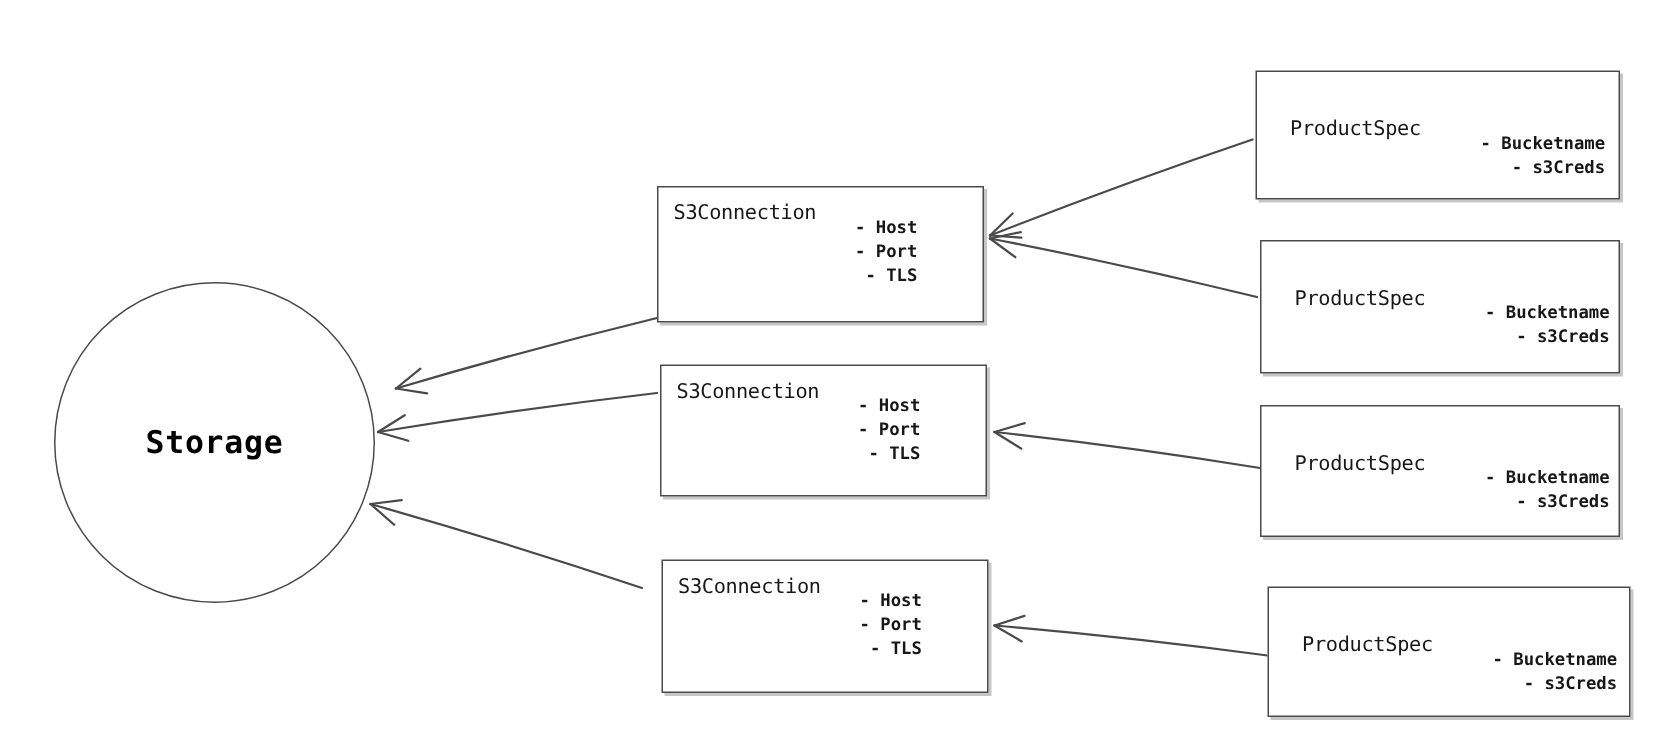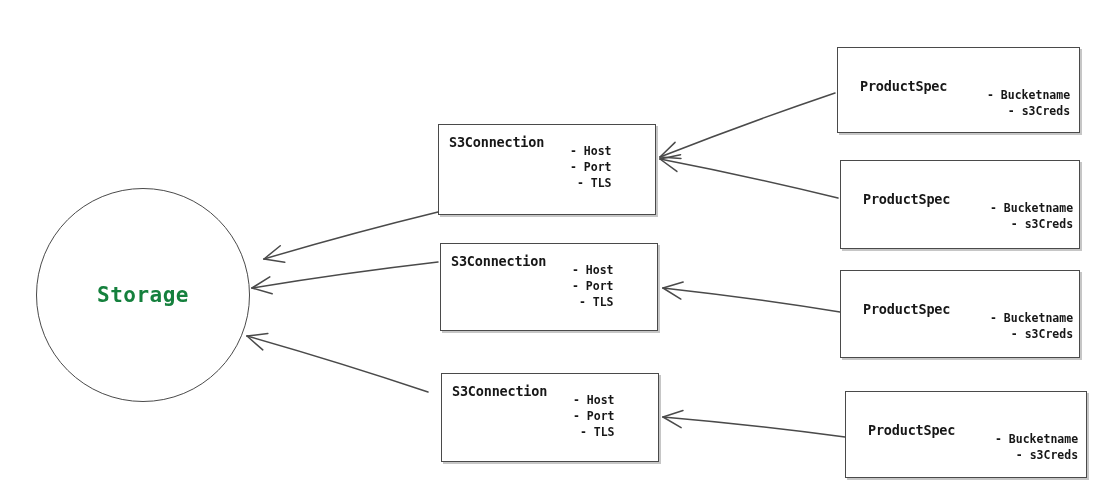--- a/index.html
+++ b/index.html
@@ -29,21 +29,21 @@
     position: absolute;
     box-sizing: border-box;
     border: 1.6px solid #4a4a4a;
     background: #ffffff;
     box-shadow: 2px 2px 0 rgba(120,120,120,0.42);
   }
   .node-title {
     position: absolute;
     font-family: "DejaVu Sans Mono", monospace;
     font-size: 13.5px;
-    font-weight: 700;
+    font-weight: 400;
     color: #171717;
     letter-spacing: -0.2px;
     white-space: nowrap;
   }
   .node-attrs {
     position: absolute;
     font-family: "DejaVu Sans Mono", monospace;
     font-size: 11.5px;
     font-weight: 700;
     color: #171717;
@@ -63,21 +63,21 @@
   }
   .circle-label {
     position: absolute;
     width: 100%;
     top: 50%;
     transform: translateY(-50%);
     text-align: center;
     font-family: "DejaVu Sans Mono", monospace;
     font-size: 21px;
     font-weight: 700;
-    color: #15803d;
+    color: #000000;
     letter-spacing: 0.5px;
   }
 </style>
 </head>
 <body>
 
 <div id="canvas">
 
   <svg id="edges" viewBox="0 0 1119 493" xmlns="http://www.w3.org/2000/svg">
       <g>

